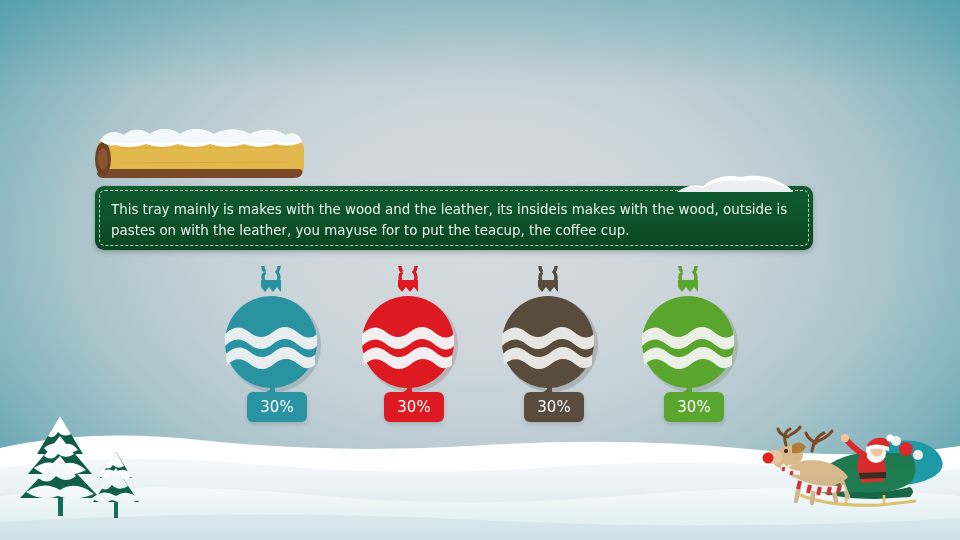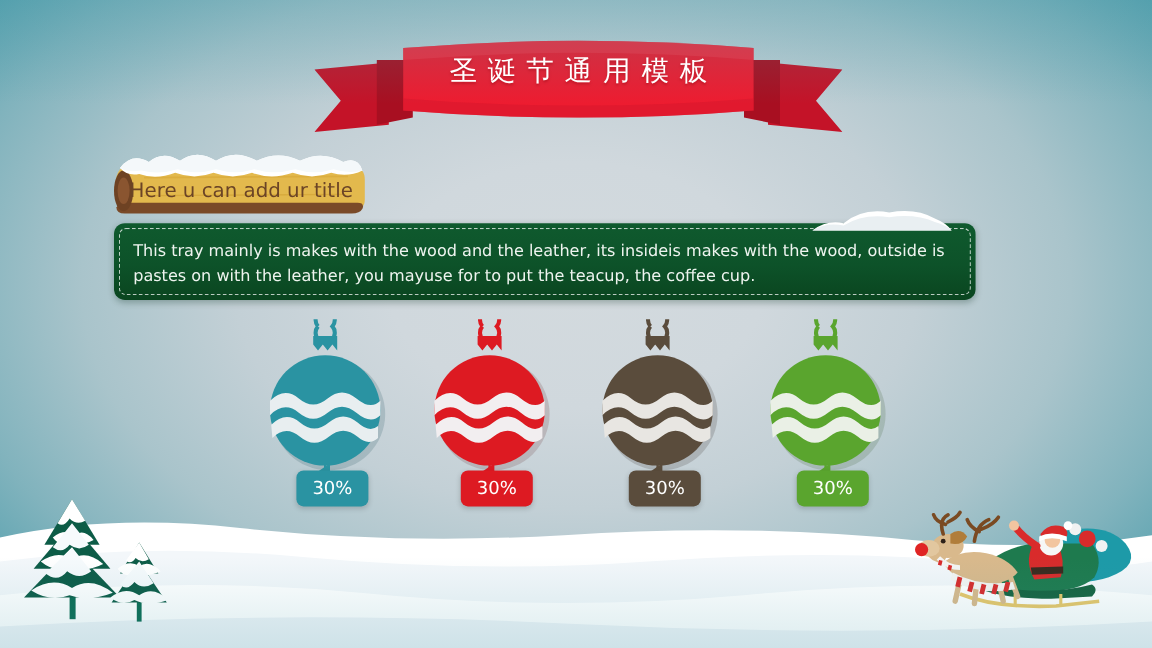--- a/index.html
+++ b/index.html
@@ -84,55 +84,37 @@
 
   
   .trees{ position:absolute; left:8px; bottom:18px; }
   .santa{ position:absolute; right:0px; bottom:30px; }
 </style>
 </head>
 <body>
 
 <div id="slide">
 
-  <div class="ribbon-wrap">
-    <svg width="440" height="82" viewBox="0 0 440 82">
-
-      <path d="M0,28 L62,22 L62,74 L0,80 L22,54 Z" fill="#c41328"></path>
-
-      <path d="M440,28 L378,22 L378,74 L440,80 L418,54 Z" fill="#c41328"></path>
-
-      <path d="M52,20 L82,20 L82,68 L52,74 Z" fill="#a80f21"></path>
-
-      <path d="M388,20 L358,20 L358,68 L388,74 Z" fill="#a80f21"></path>
-
-      <path d="M74,10 Q220,-2 366,10 L366,62 Q220,74 74,62 Z" fill="#ed1c30"></path>
-      <path d="M74,10 Q220,-2 366,10 L366,20 Q220,8 74,20 Z" fill="#f3384a" opacity=".55"></path>
-      <path d="M74,52 Q220,64 366,52 L366,62 Q220,74 74,62 Z" fill="#d6162b" opacity=".5"></path>
-    </svg>
-    <div class="ribbon-title">圣诞节通用模板</div>
-  </div>
 
   <div class="log-wrap">
     <svg width="216" height="54" viewBox="0 0 216 54">
 
       <path d="M14,12 L206,12 Q214,12 214,22 L214,38 Q214,47 205,47 L14,47 Q6,47 6,30 Q6,12 14,12 Z" fill="#e3b94d"></path>
 
       <path d="M10,41 L208,41 Q214,41 212,46 Q210,50 203,50 L14,50 Q7,50 7,45 Z" fill="#7a4a28"></path>
 
       <ellipse cx="13" cy="31" rx="8" ry="17" fill="#6e4223"></ellipse>
       <ellipse cx="13" cy="31" rx="5" ry="11" fill="#8a5530"></ellipse>
 
       <path d="M30,20 L200,19" stroke="#d9ab3c" stroke-width="1.4" fill="none" opacity=".8"></path>
       <path d="M30,35 L198,34" stroke="#d0a032" stroke-width="1.2" fill="none" opacity=".6"></path>
 
       <path d="M10,12 Q20,-1 34,7 Q46,-3 60,6 Q74,-4 90,6 Q106,-4 124,6 Q142,-3 160,6 Q178,-3 196,7 Q208,2 212,14 Q200,20 186,16 Q170,22 154,16 Q136,22 120,16 Q104,22 88,16 Q72,22 56,16 Q40,22 26,17 Q16,19 10,12 Z" fill="#ffffff"></path>
       <path d="M10,12 Q20,-1 34,7 Q46,-3 60,6 Q74,-4 90,6 Q106,-4 124,6 Q142,-3 160,6 Q178,-3 196,7 Q208,2 212,14 Q200,17 188,13 Q172,18 156,13 Q138,18 122,13 Q106,18 90,13 Q74,18 58,13 Q42,18 28,14 Q17,16 10,12 Z" fill="#f4f8fa"></path>
     </svg>
-    <div class="log-title">Here u can add ur title</div>
   </div>
 
   <div class="greenbox">
     <svg class="box-snow" viewBox="0 0 120 20">
       <path d="M2,19 Q14,10 28,13 Q44,0 66,4 Q88,0 104,9 Q114,13 118,19 Z" fill="#ffffff"></path>
       <path d="M2,19 Q14,12 28,15 Q44,5 66,8 Q88,5 104,12 Q114,15 118,19 Z" fill="#e9eff2"></path>
     </svg>
     <div class="greenbox-inner"></div>
     <div class="greenbox-text">This tray mainly is makes with the wood and the leather, its insideis makes with the wood, outside is pastes on with the leather, you mayuse for to put the teacup, the coffee cup.</div>
   </div>

